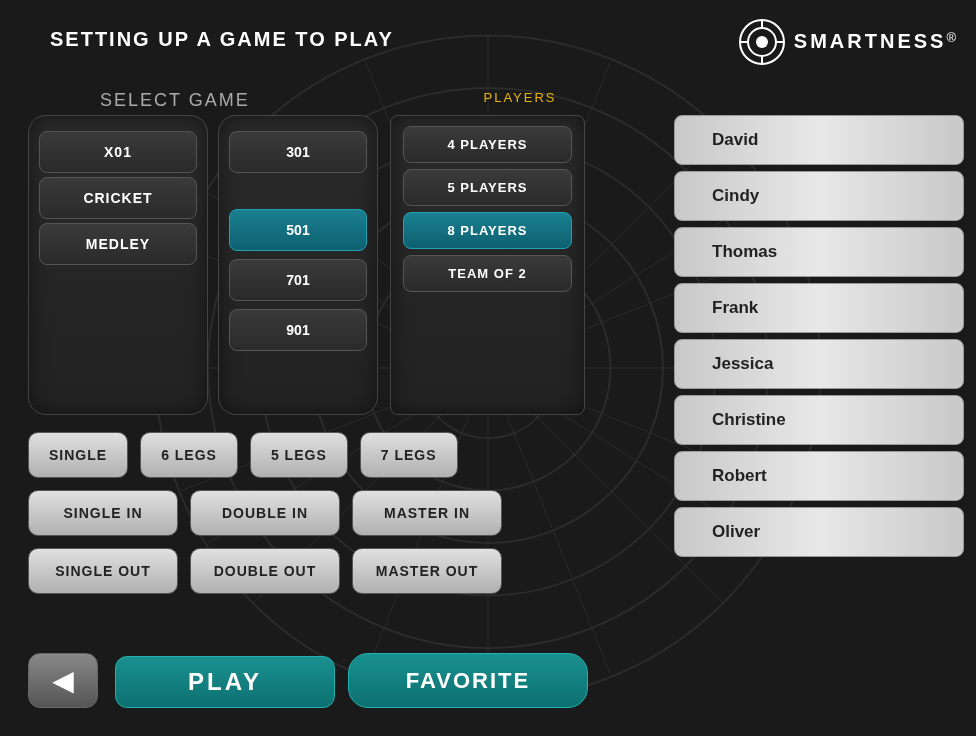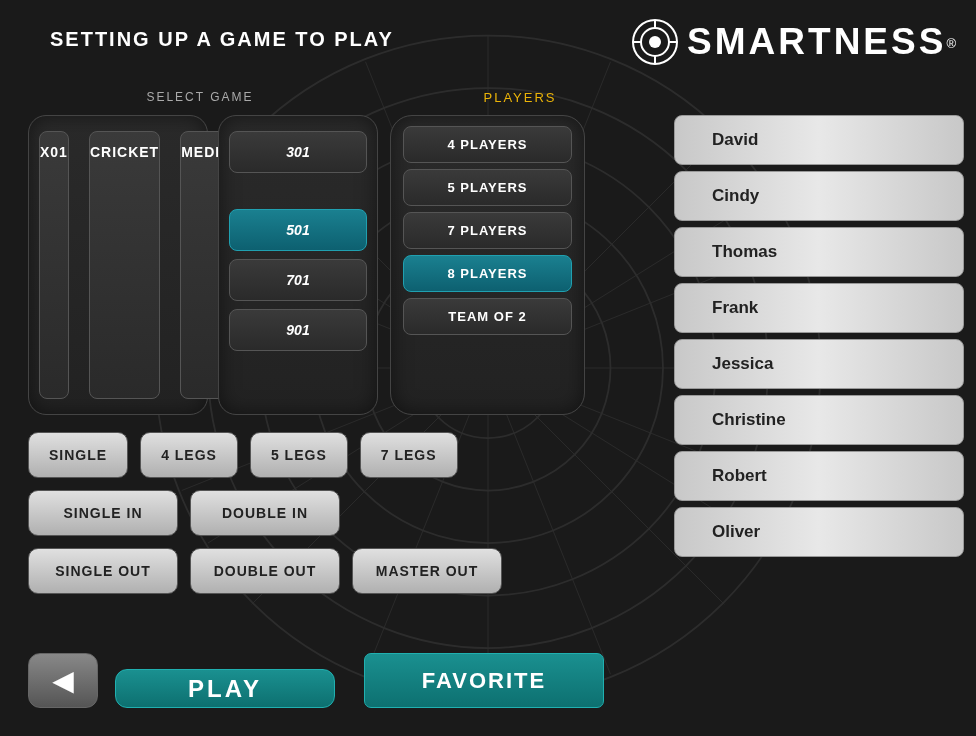--- a/index.html
+++ b/index.html
@@ -35,24 +35,24 @@
       width: 48px;
       height: 48px;
     }
 
     
     .select-game-label {
       position: absolute;
       top: 90px;
       left: 100px;
       color: #aaa;
-      font-size: 12px;
+      font-size: 18px;
       letter-spacing: 2px;
       width: 200px;
-      text-align: center;
+      text-align: left;
     }
 
     .players-label {
       position: absolute;
       top: 90px;
       left: 430px;
       color: #eab308;
       font-size: 13px;
       letter-spacing: 2px;
       width: 180px;
@@ -64,21 +64,22 @@
       position: absolute;
       top: 115px;
       left: 28px;
       width: 180px;
       height: 300px;
       background: linear-gradient(to bottom, #2a2a2a, #222);
       border-radius: 18px;
       border: 1px solid #444;
       padding: 15px 10px;
       display: flex;
-      gap: 20px;
+      flex-direction: column;
+      gap: 4px;
       box-shadow: inset 0 0 20px rgba(0,0,0,0.5);
     }
 
     .game-btn {
       width: 100%;
       padding: 12px 0;
       border-radius: 8px;
       border: 1px solid #555;
       background: linear-gradient(to bottom, #3a3a3a, #2a2a2a);
       color: white;
@@ -97,21 +98,20 @@
       width: 160px;
       height: 300px;
       background: linear-gradient(to bottom, #2a2a2a, #222);
       border-radius: 18px;
       border: 1px solid #444;
       padding: 15px 10px;
       display: flex;
       flex-direction: column;
       gap: 8px;
       box-shadow: inset 0 0 20px rgba(0,0,0,0.5);
-      font-style: italic;
     }
 
     .score-btn {
       width: 100%;
       padding: 12px 0;
       border-radius: 8px;
       border: 1px solid #555;
       background: linear-gradient(to bottom, #3a3a3a, #2a2a2a);
       color: white;
       font-size: 14px;
@@ -127,21 +127,21 @@
     }
 
     
     .players-panel {
       position: absolute;
       top: 115px;
       left: 390px;
       width: 195px;
       height: 300px;
       background: linear-gradient(to bottom, #2a2a2a, #222);
-      border-radius: 22px;
+      border-radius: 8px;
       border: 1px solid #444;
       padding: 10px 12px;
       display: flex;
       flex-direction: column;
       gap: 6px;
       box-shadow: inset 0 0 20px rgba(0,0,0,0.5);
       overflow: hidden;
     }
 
     .player-count-btn {
@@ -241,52 +241,51 @@
       cursor: pointer;
       color: white;
       font-size: 28px;
     }
 
     .play-btn {
       position: absolute;
       bottom: 28px;
       left: 115px;
       width: 220px;
-      height: 39px;
+      height: 52px;
       background: linear-gradient(to bottom, #1a9090, #0d7070);
       border-radius: 12px;
       border: 1px solid #20b0b0;
       display: flex;
       align-items: center;
       justify-content: center;
       cursor: pointer;
       color: white;
       font-size: 24px;
       font-weight: bold;
       letter-spacing: 3px;
     }
 
     .favorite-btn {
       position: absolute;
       bottom: 28px;
       left: 348px;
       width: 240px;
       height: 55px;
       background: linear-gradient(to bottom, #1a9090, #0d7070);
-      border-radius: 7px;
+      border-radius: 20px;
       border: 1px solid #20b0b0;
       display: flex;
       align-items: center;
       justify-content: center;
       cursor: pointer;
       color: white;
       font-size: 22px;
       font-weight: bold;
       letter-spacing: 2px;
-      margin-left: 16px;
     }
 
     
     .dart-decoration {
       position: absolute;
       top: 50%;
       left: 50%;
       transform: translate(-50%, -50%);
       width: 700px;
       height: 700px;
@@ -324,21 +323,21 @@
   <svg class="logo-icon" viewBox="0 0 48 48" xmlns="http://www.w3.org/2000/svg">
     <circle cx="24" cy="24" r="22" fill="none" stroke="white" stroke-width="2"></circle>
     <circle cx="24" cy="24" r="14" fill="none" stroke="white" stroke-width="2"></circle>
     <circle cx="24" cy="24" r="6" fill="white"></circle>
     <line x1="24" y1="2" x2="24" y2="10" stroke="white" stroke-width="2"></line>
     <line x1="24" y1="38" x2="24" y2="46" stroke="white" stroke-width="2"></line>
     <line x1="2" y1="24" x2="10" y2="24" stroke="white" stroke-width="2"></line>
     <line x1="38" y1="24" x2="46" y2="24" stroke="white" stroke-width="2"></line>
   </svg>
   <div>
-    <span style="color:white;font-size:37px;font-weight:bold;letter-spacing:3px;">SMARTNESS</span><span style="color:white;font-size:13px;vertical-align:super;">®</span>
+    <span style="color:white;font-size:20px;font-weight:bold;letter-spacing:3px;">SMARTNESS</span><span style="color:white;font-size:13px;vertical-align:super;">®</span>
   </div>
 </div>
 
 <div class="select-game-label">SELECT GAME</div>
 
 <div class="players-label">PLAYERS</div>
 
 <div class="game-type-panel">
   <div class="game-btn">X01</div>
   <div class="game-btn">CRICKET</div>
@@ -348,35 +347,35 @@
 <div class="score-panel">
   <div class="score-btn">301</div>
   <div class="score-btn selected">501</div>
   <div class="score-btn">701</div>
   <div class="score-btn">901</div>
 </div>
 
 <div class="players-panel">
   <div class="player-count-btn">4 PLAYERS</div>
   <div class="player-count-btn">5 PLAYERS</div>
-  <div class="player-count-btn">7 PLAYERS</div>
   <div class="player-count-btn selected">8 PLAYERS</div>
   <div class="player-count-btn">TEAM OF 2</div>
 </div>
 
 <div class="options-row options-row-1">
   <div class="opt-btn">SINGLE</div>
-  <div class="opt-btn">4 LEGS</div>
+  <div class="opt-btn">6 LEGS</div>
   <div class="opt-btn">5 LEGS</div>
   <div class="opt-btn">7 LEGS</div>
 </div>
 
 <div class="options-row options-row-2">
   <div class="opt-btn wide">SINGLE IN</div>
   <div class="opt-btn wide">DOUBLE IN</div>
+  <div class="opt-btn wide">MASTER IN</div>
 </div>
 
 <div class="options-row options-row-3">
   <div class="opt-btn wide">SINGLE OUT</div>
   <div class="opt-btn wide">DOUBLE OUT</div>
   <div class="opt-btn wide">MASTER OUT</div>
 </div>
 
 <div class="player-list">
   <div class="player-item">David</div>

